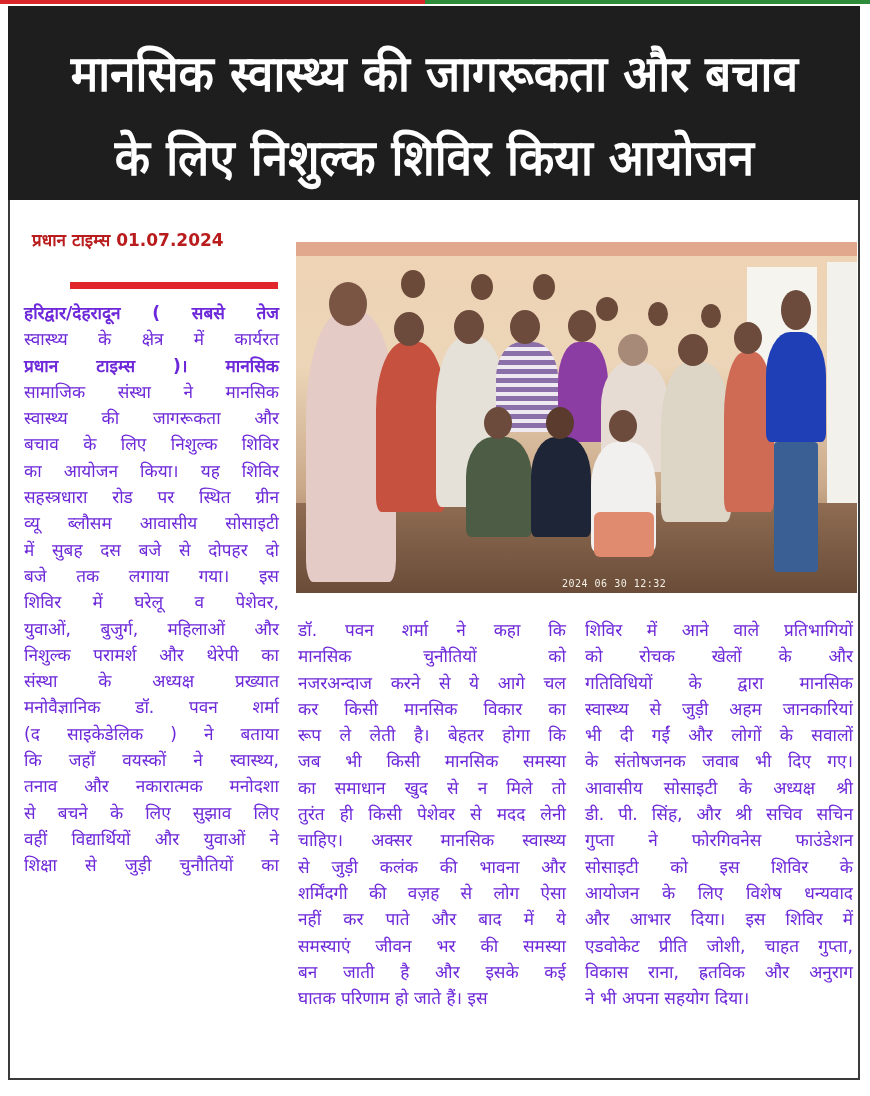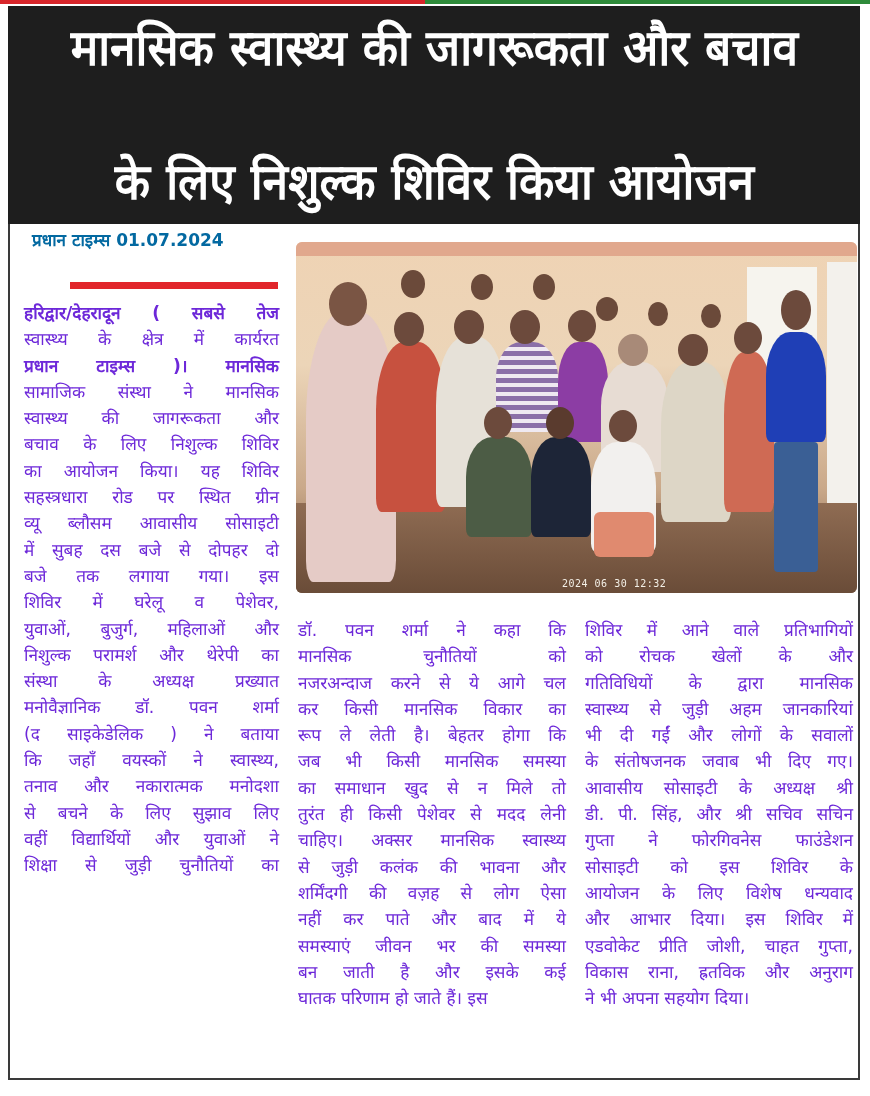--- a/index.html
+++ b/index.html
@@ -9,39 +9,38 @@
     }
     .top-stripe { position: absolute; top: 0; left: 0; width: 870px; height: 4px; display: flex; }
     .top-stripe .red { width: 425px; background: #d8262b; }
     .top-stripe .green { flex: 1; background: #2e8b3a; }
 
     .frame {
       position: absolute; left: 8px; top: 6px; width: 852px; height: 1074px;
       border: 2px solid #3a3a3a; box-sizing: border-box; background: #fff;
     }
     .headline-box {
-      position: absolute; left: 8px; top: 6px; width: 852px; height: 218px;
+      position: absolute; left: 8px; top: 6px; width: 852px; height: 194px;
       background: #1e1e1e; box-sizing: border-box;
-      display: flex; flex-direction: column; align-items: center; justify-content: space-between;
+      display: flex; flex-direction: column; align-items: center; justify-content: flex-end;
     }
     .headline-line {
       color: #ffffff; font-family: "DejaVu Sans", sans-serif; font-weight: bold;
       font-size: 50px; line-height: 84px; letter-spacing: 0px; white-space: nowrap;
       transform: scaleX(0.92);
     }
     .dateline {
       position: absolute; left: 32px; top: 228px; font-weight: bold; font-size: 17px;
-      color: #0369a1; white-space: nowrap;
+      color: #b91c1c; white-space: nowrap;
     }
     .red-bar { position: absolute; left: 70px; top: 282px; width: 208px; height: 7px; background: #e1262b; }
 
     .photo {
       position: absolute; left: 296px; top: 242px; width: 561px; height: 351px; overflow: hidden;
       background: linear-gradient(180deg, #efd3b4 0%, #ecd5b8 35%, #caa98a 70%, #7c5a45 100%);
-      border-radius: 6px;
     }
     .photo .ceiling { position: absolute; left: 0; top: 0; width: 100%; height: 14px; background: #e1a88d; }
     .photo .window { position: absolute; right: 40px; top: 25px; width: 70px; height: 150px; background: #f6f4ee; }
     .photo .window2 { position: absolute; right: 0; top: 20px; width: 30px; height: 330px; background: #f3f1ec; }
     .photo .floor { position: absolute; left: 0; bottom: 0; width: 100%; height: 90px; background: linear-gradient(180deg, #8f6c53, #6a4c38); }
     .person { position: absolute; border-radius: 40% 40% 8% 8%; }
     .head { position: absolute; border-radius: 50%; background: #6b4a3a; }
     .photo-stamp {
       position: absolute; left: 266px; top: 336px; color: #f3efe6; font-size: 10px;
       font-family: "DejaVu Sans Mono", monospace; letter-spacing: 0.5px;

